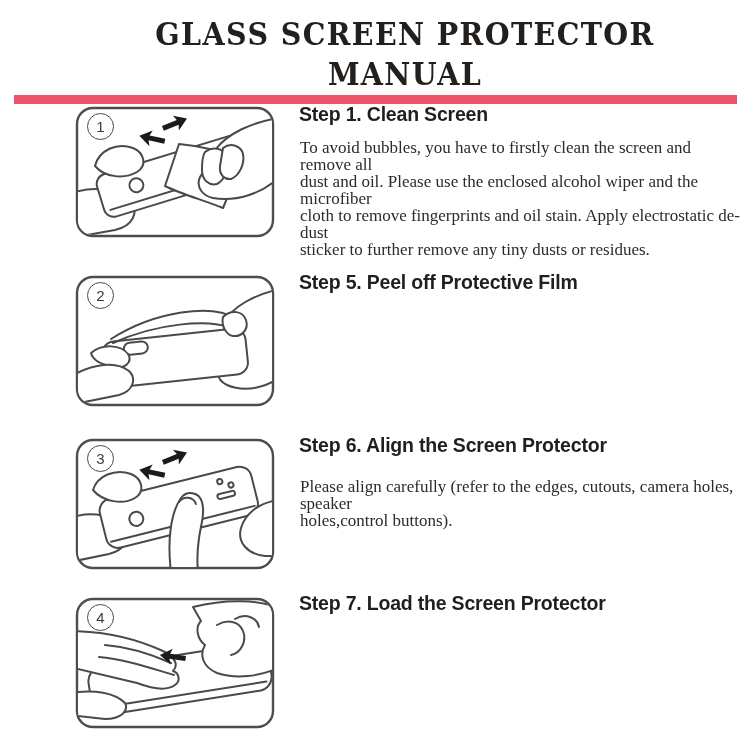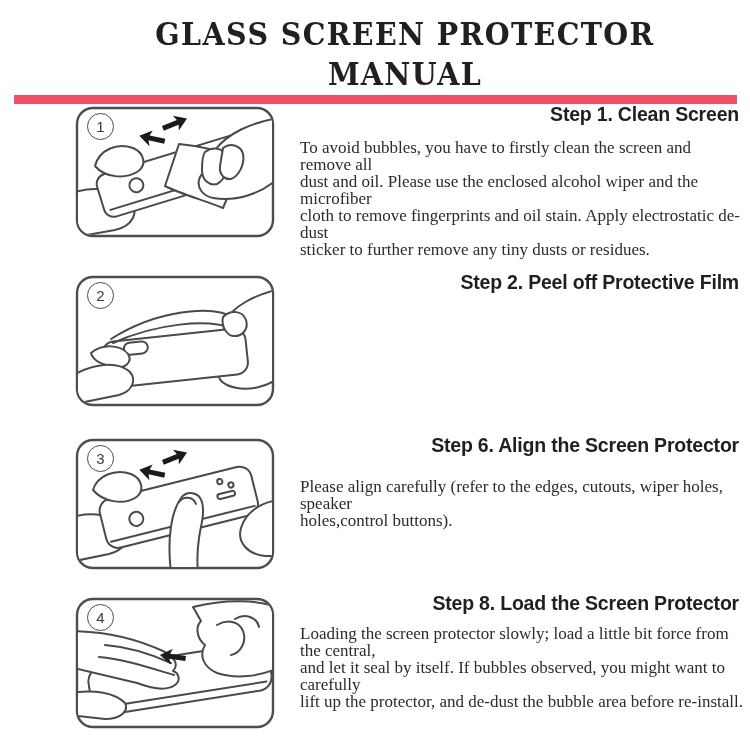--- a/index.html
+++ b/index.html
@@ -15,21 +15,21 @@
   
   .illus{position:absolute;left:75px;width:200px;height:132px;}
   .illus svg{position:absolute;left:0;top:0;}
   .badge{position:absolute;left:12px;top:7px;width:25px;height:25px;border:1.6px solid #4a4a4a;
          border-radius:50%;background:#fff;display:flex;align-items:center;justify-content:center;
          font-size:15px;color:#3d3d3d;z-index:2;}
   .i1{top:106px}.i2{top:275px}.i3{top:438px}.i4{top:597px}
 
   
   .step-heading{position:absolute;left:299px;width:440px;font-size:19.5px;font-weight:bold;
-                color:#1f1f1f;letter-spacing:-0.2px;text-align:right;}
+                color:#1f1f1f;letter-spacing:-0.2px;}
   .h1{top:103px}.h2{top:271px}.h3{top:434px}.h4{top:592px}
   .step-body{position:absolute;left:300px;width:445px;font-family:"Liberation Serif",serif;
              font-size:17px;line-height:17px;color:#2b2b2b;white-space:pre-line;}
   .b1{top:139px}.b2{top:307px}.b3{top:478px}.b4{top:625px}
 
   .art{stroke:#4a4a4a;stroke-width:2;fill:#ffffff;stroke-linejoin:round;stroke-linecap:round;}
   .art .ln{fill:none;}
   .frame{fill:#ffffff;stroke:#4d4d4d;stroke-width:2.4;}
   .arrow{fill:#1b1b1b;stroke:none;}
 </style>
@@ -94,21 +94,21 @@
         <path class="ln" d="M38,68 C82,48 132,44 157,53"></path>
         <path d="M148,42 C156,34 168,36 171,45 C174,54 167,62 158,61 C151,60 146,50 148,42 Z"></path>
         <g transform="rotate(-6 100 82)">
           <rect x="50" y="63" width="24" height="12" rx="6"></rect>
         </g>
         <path d="M16,78 C28,68 46,70 53,79 C58,87 50,94 39,92 C28,90 18,86 16,78 Z"></path>
         <path d="M-5,102 C18,88 42,86 54,96 C62,104 58,116 44,120 L-5,130 Z"></path>
       </g>
     </svg>
   </div>
-  <div class="step-heading h2">Step 2. Peel off Protective Film</div>
+  <div class="step-heading h2">Step 5. Peel off Protective Film</div>
 
   <div class="illus i3">
     <div class="badge">3</div>
     <svg width="200" height="132" viewBox="0 0 200 132">
       <defs>
           <clipPath id="c3">
             <rect x="3" y="3" width="194" height="126" rx="15"></rect>
           </clipPath>
         </defs>
       <rect class="frame" x="2" y="2" width="196" height="128" rx="16"></rect>
@@ -125,21 +125,21 @@
         <path d="M18,52 C22,38 40,30 56,36 C68,41 70,54 60,60 C48,67 28,64 18,52 Z"></path>
         <path d="M205,62 C184,64 170,76 166,90 C162,104 172,116 190,118 L205,118 Z"></path>
         <path d="M96,134 C92,102 96,74 106,60 C112,52 124,54 127,64 C130,76 126,86 124,100 C122,114 122,124 123,134 Z"></path>
         <path class="ln" d="M104,64 C108,58 118,58 121,66"></path>
       </g>
       <path class="arrow" transform="translate(66,24) rotate(12)" d="M0,8 L12,0 L10,5.5 L26,5.5 L26,10.5 L10,10.5 L12,16 Z"></path>
       <path class="arrow" transform="translate(115,22) rotate(158)" d="M0,8 L12,0 L10,5.5 L26,5.5 L26,10.5 L10,10.5 L12,16 Z"></path>
     </svg>
   </div>
   <div class="step-heading h3">Step 6. Align the Screen Protector</div>
-  <div class="step-body b3">Please align carefully (refer to the edges, cutouts, wiper holes, speaker
+  <div class="step-body b3">Please align carefully (refer to the edges, cutouts, camera holes, speaker
 holes,control buttons).</div>
 
   <div class="illus i4">
     <div class="badge">4</div>
     <svg width="200" height="132" viewBox="0 0 200 132">
       <defs>
           <clipPath id="c4">
             <rect x="3" y="3" width="194" height="126" rx="15"></rect>
           </clipPath>
         </defs>
@@ -153,18 +153,15 @@
         <path class="ln" d="M30,48 C55,50 78,58 96,66"></path>
         <path class="ln" d="M24,60 C48,62 72,70 99,78"></path>
         <path d="M-5,96 C20,92 40,96 50,106 C54,114 46,122 30,122 L-5,118 Z"></path>
         <path d="M118,10 C150,2 185,2 205,12 L205,70 C185,80 160,82 142,76 C128,70 124,58 130,48 C122,42 120,30 126,24 Z"></path>
         <path class="ln" d="M142,28 C152,22 164,24 168,34 C172,44 166,56 156,58"></path>
         <path class="ln" d="M160,22 C170,16 182,20 184,30"></path>
       </g>
       <path class="arrow" transform="translate(86,50) rotate(8)" d="M0,8 L12,0 L10,5.5 L26,5.5 L26,10.5 L10,10.5 L12,16 Z"></path>
     </svg>
   </div>
-  <div class="step-heading h4">Step 8. Load the Screen Protector</div>
-  <div class="step-body b4">Loading the screen protector slowly; load a little bit force from the central,
-and let it seal by itself. If bubbles observed, you might want to carefully
-lift up the protector, and de-dust the bubble area before re-install.</div>
+  <div class="step-heading h4">Step 7. Load the Screen Protector</div>
 
 </div>
 
 </body></html>

